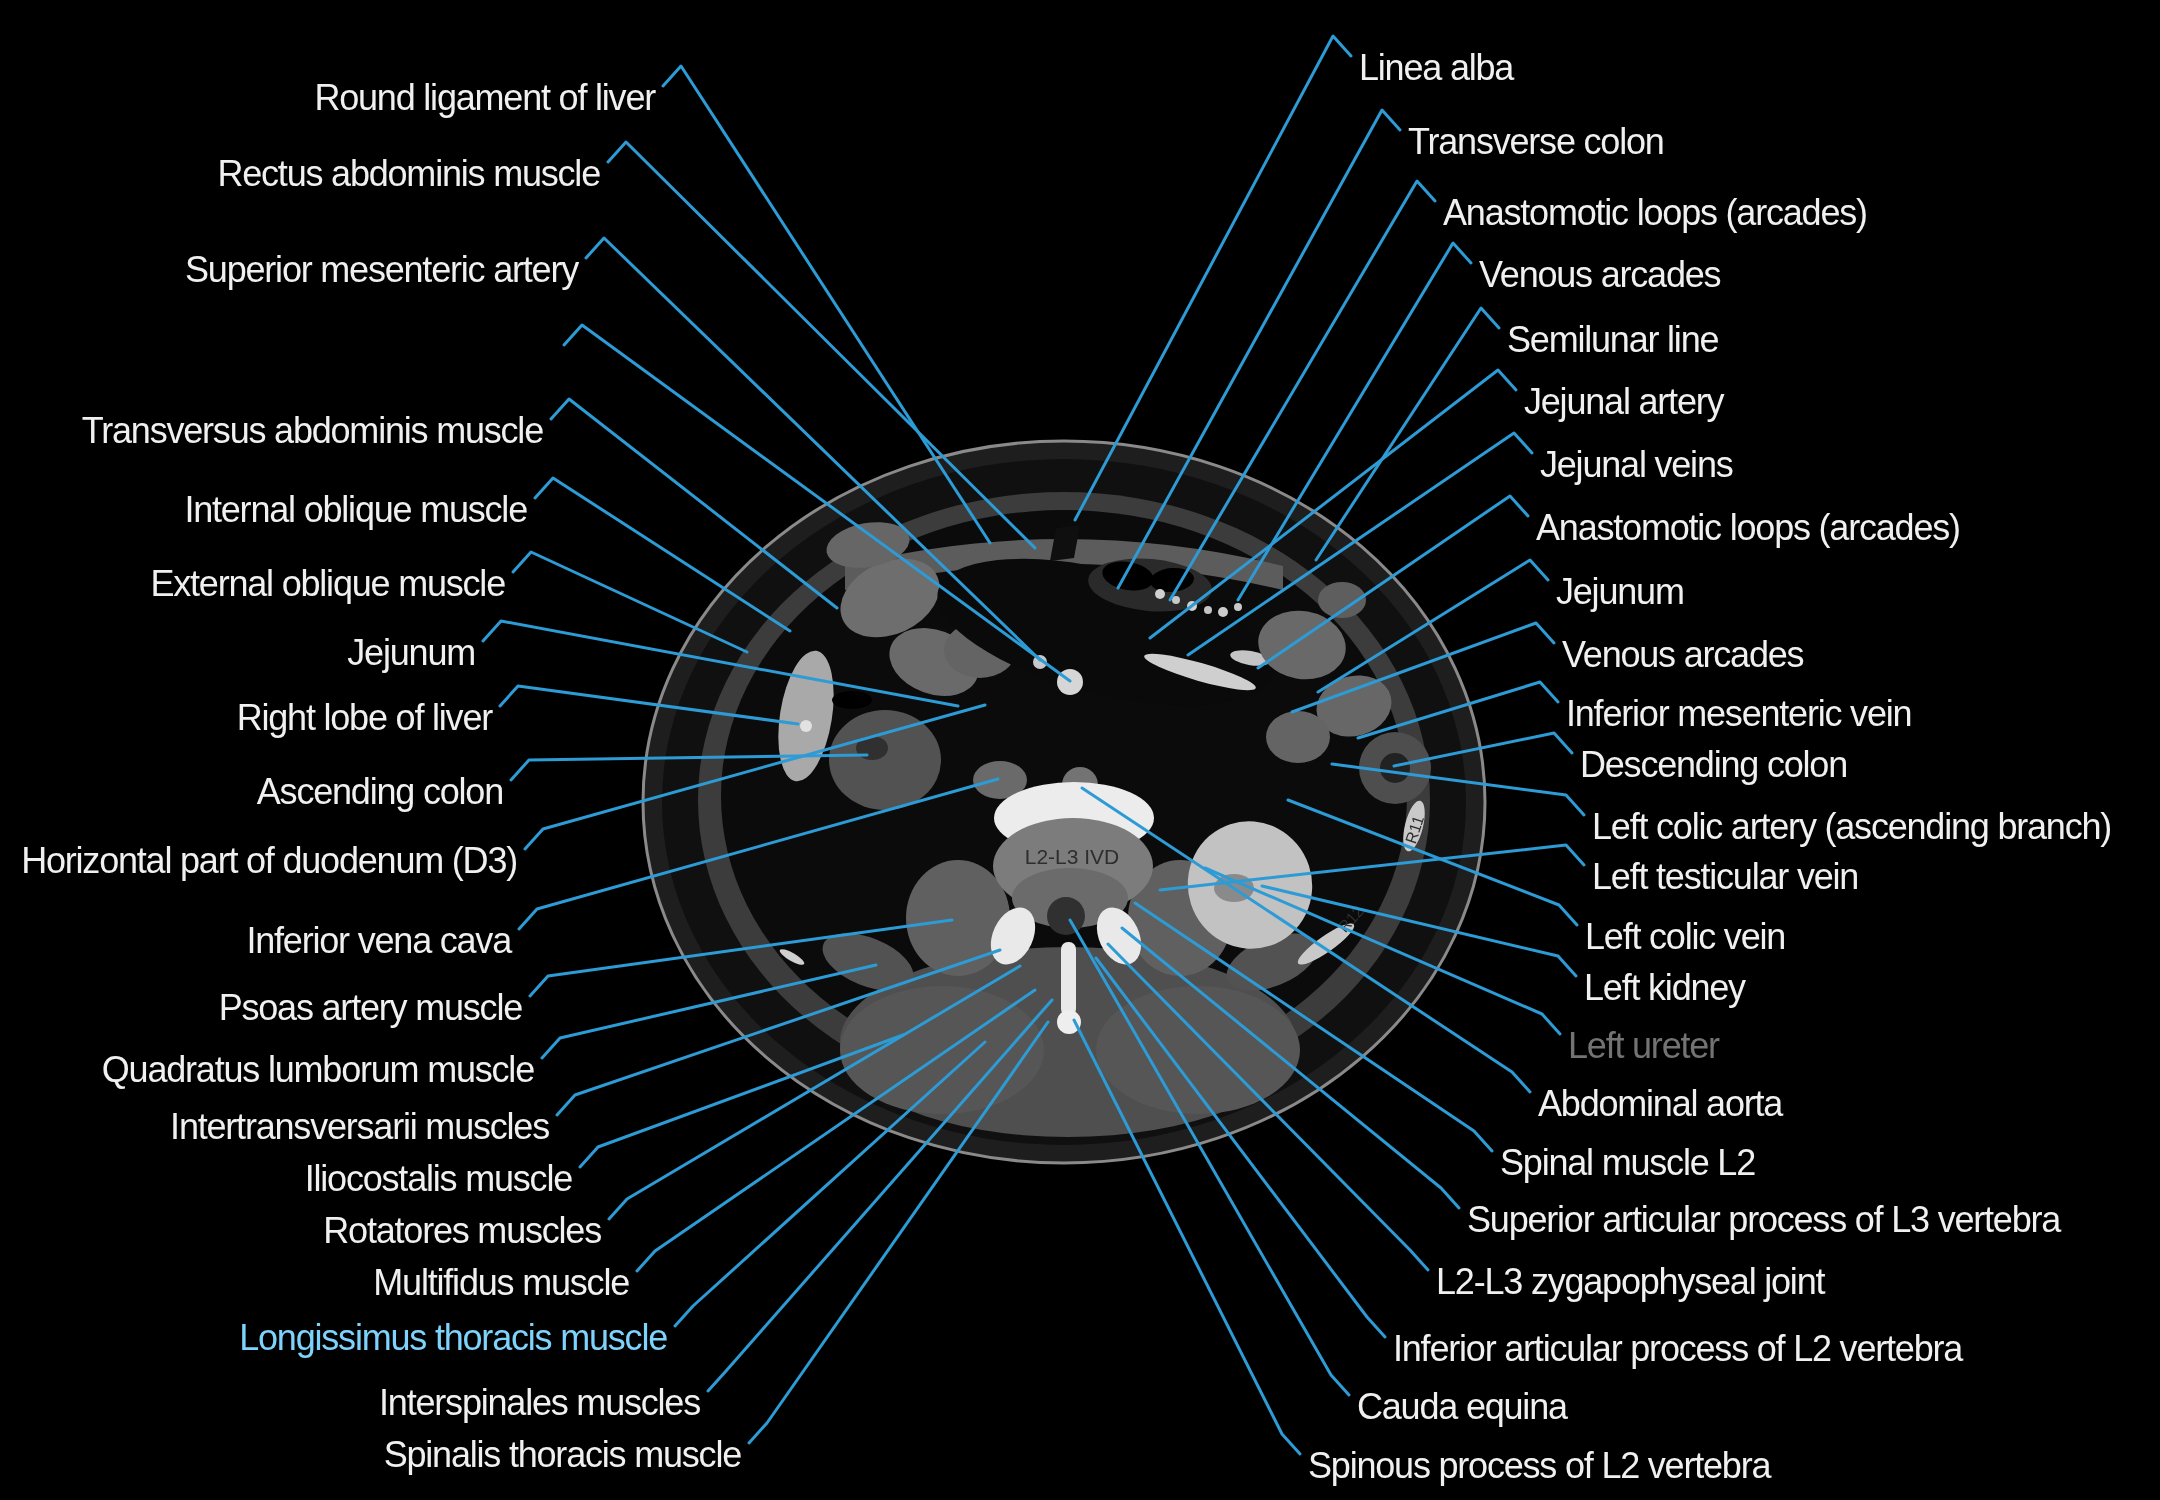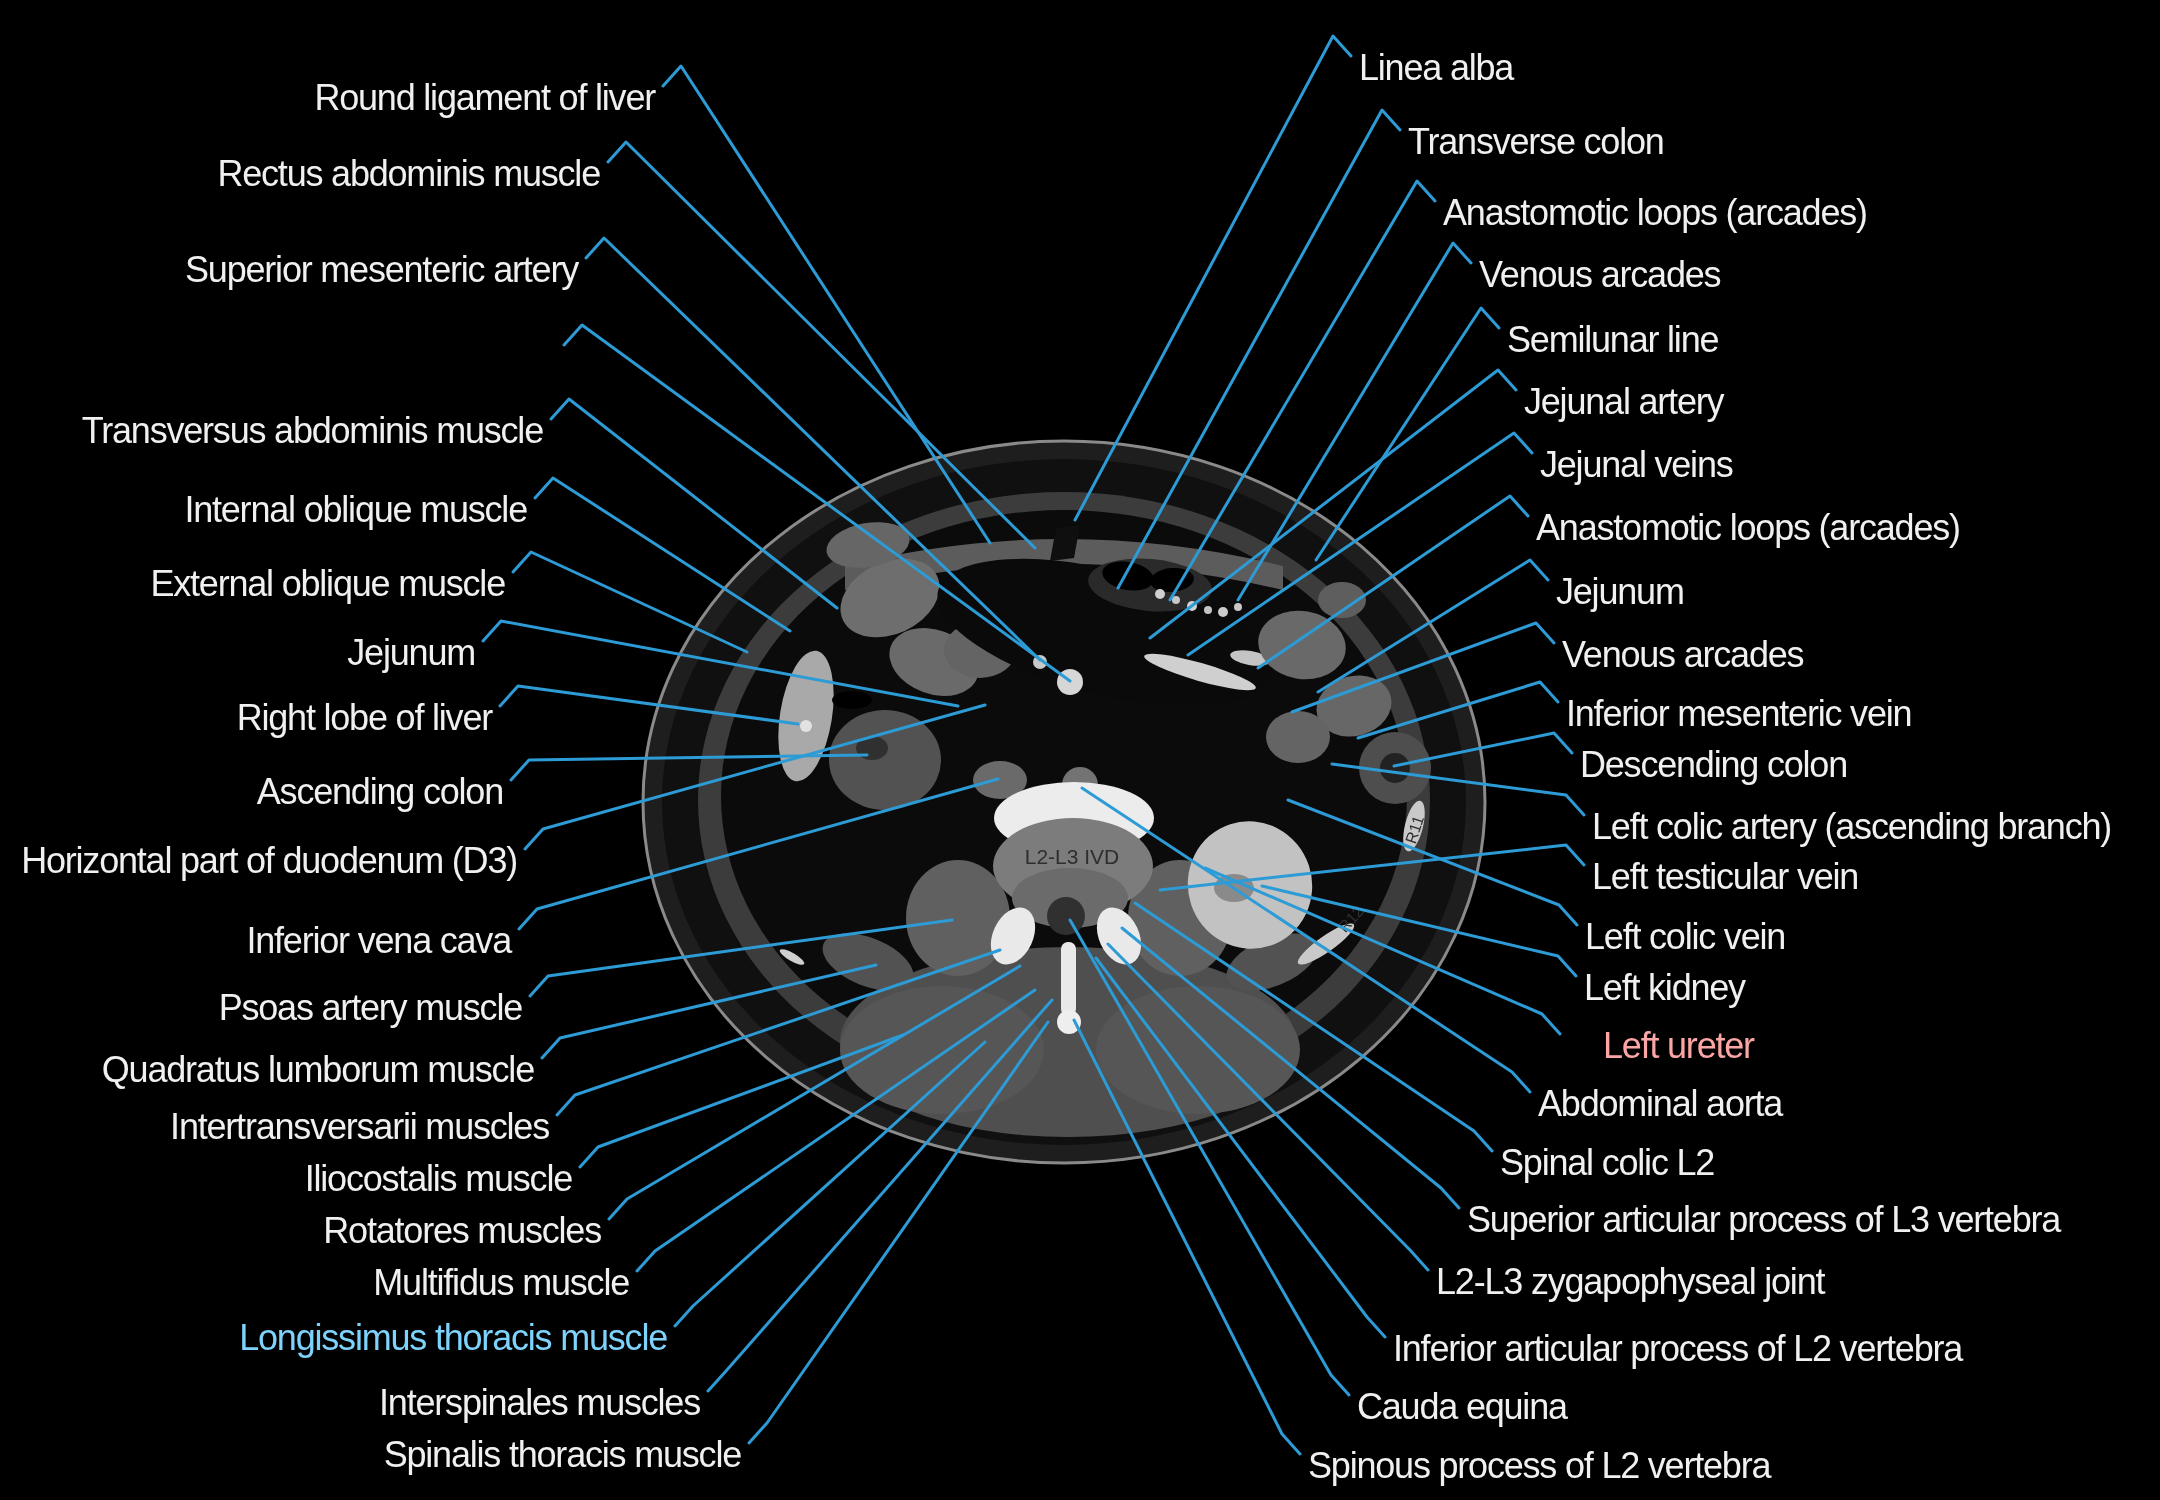--- a/index.html
+++ b/index.html
@@ -191,21 +191,21 @@
     <div class="anat-label right-col" style="top: 442px; color: rgb(240, 240, 240); left: 1540px;">Jejunal veins</div>
     <div class="anat-label right-col" style="top: 505px; color: rgb(240, 240, 240); left: 1536px;">Anastomotic loops (arcades)</div>
     <div class="anat-label right-col" style="top: 569px; color: rgb(240, 240, 240); left: 1556px;">Jejunum</div>
     <div class="anat-label right-col" style="top: 632px; color: rgb(240, 240, 240); left: 1562px;">Venous arcades</div>
     <div class="anat-label right-col" style="top: 691px; color: rgb(240, 240, 240); left: 1566px;">Inferior mesenteric vein</div>
     <div class="anat-label right-col" style="top: 742px; color: rgb(240, 240, 240); left: 1580px;">Descending colon</div>
     <div class="anat-label right-col" style="top: 804px; color: rgb(240, 240, 240); left: 1592px;">Left colic artery (ascending branch)</div>
     <div class="anat-label right-col" style="top: 854px; color: rgb(240, 240, 240); left: 1592px;">Left testicular vein</div>
     <div class="anat-label right-col" style="top: 914px; color: rgb(240, 240, 240); left: 1585px;">Left colic vein</div>
     <div class="anat-label right-col" style="top: 965px; color: rgb(240, 240, 240); left: 1584px;">Left kidney</div>
-    <div class="anat-label right-col" style="top: 1023px; color: #fca5a5; left: 1568px; margin-left: 35px;">Left ureter</div>
+    <div class="anat-label right-col" style="top: 1023px; color: #737373; left: 1568px;">Left ureter</div>
     <div class="anat-label right-col" style="top: 1081px; color: rgb(240, 240, 240); left: 1538px;">Abdominal aorta</div>
-    <div class="anat-label right-col" style="top: 1140px; color: rgb(240, 240, 240); left: 1500px;">Spinal colic L2</div>
+    <div class="anat-label right-col" style="top: 1140px; color: rgb(240, 240, 240); left: 1500px;">Spinal muscle L2</div>
     <div class="anat-label right-col" style="top: 1197px; color: rgb(240, 240, 240); left: 1467px;">Superior articular process of L3 vertebra</div>
     <div class="anat-label right-col" style="top: 1259px; color: rgb(240, 240, 240); left: 1436px;">L2-L3 zygapophyseal joint</div>
     <div class="anat-label right-col" style="top: 1326px; color: rgb(240, 240, 240); left: 1393px;">Inferior articular process of L2 vertebra</div>
     <div class="anat-label right-col" style="top: 1384px; color: rgb(240, 240, 240); left: 1357px;">Cauda equina</div>
     <div class="anat-label right-col" style="top: 1443px; color: rgb(240, 240, 240); left: 1308px;">Spinous process of L2 vertebra</div>
   </div>
 
 </body></html>

